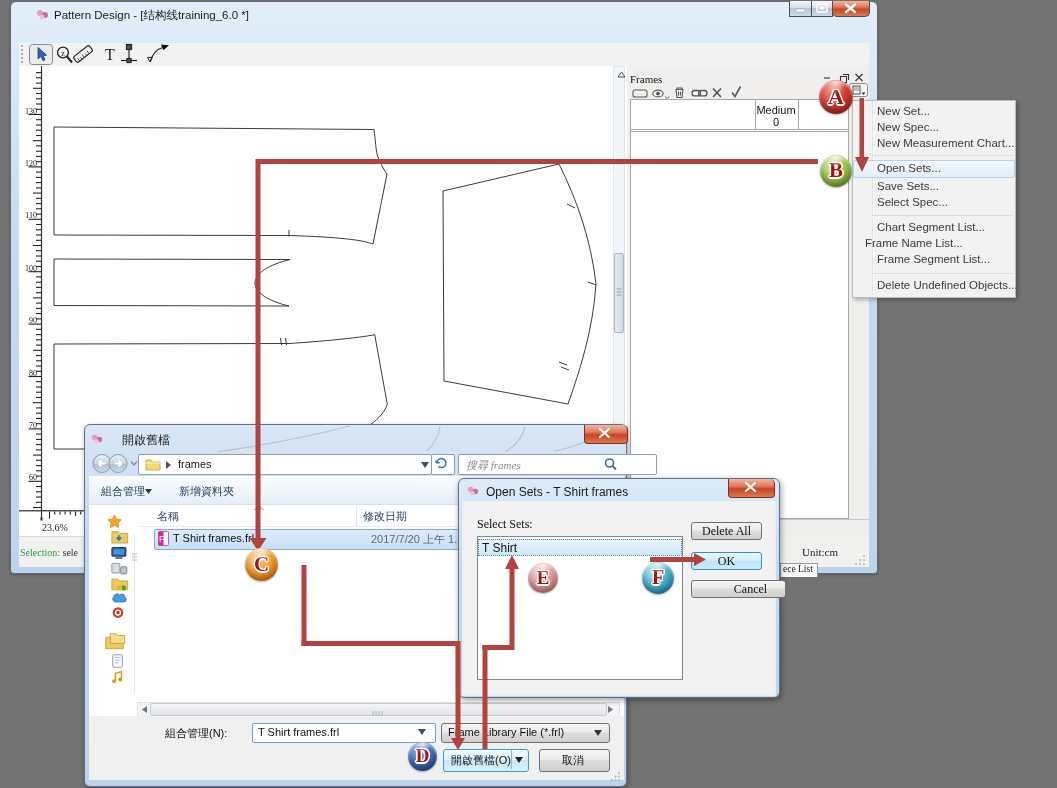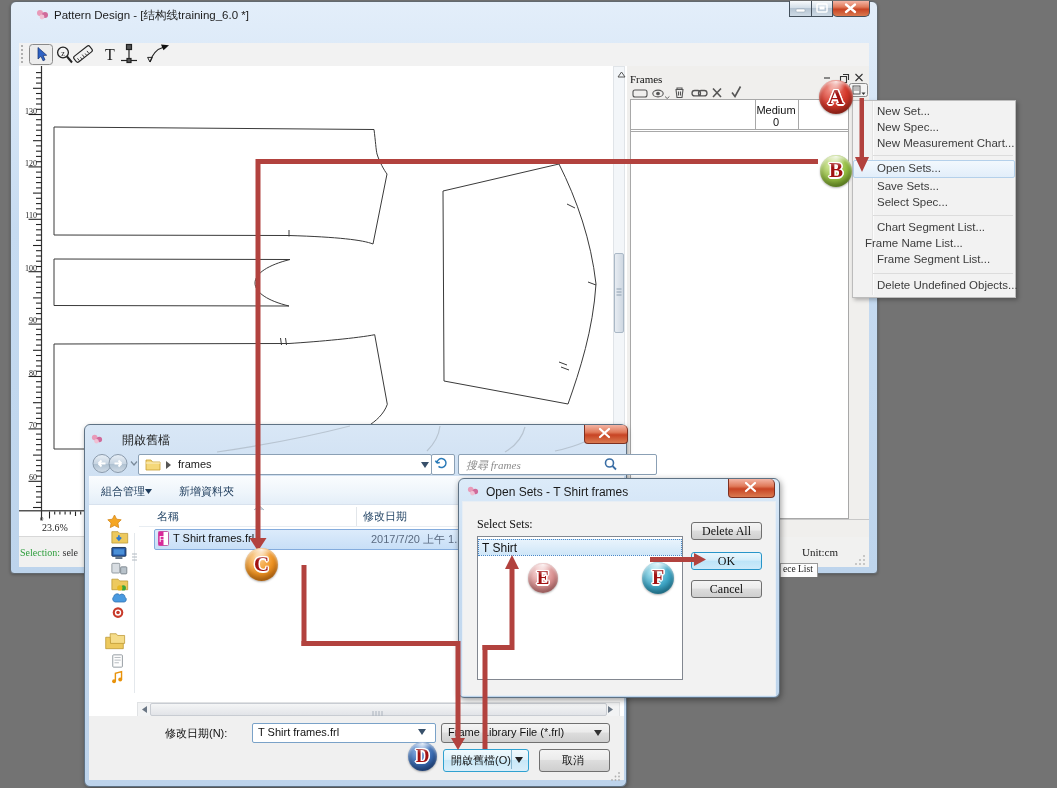--- a/index.html
+++ b/index.html
@@ -423,21 +423,21 @@
           <path d="M2 1 l5 3.5 l-5 3.5 z" fill="#6a7684"></path>
         </svg>
     <div class="abs" style="left:12px;top:0px;width:455px;height:11px;background:linear-gradient(#f4f5f6,#e2e4e8);border:1px solid #c8ccd2;border-radius:2px;">
       <svg width="455" height="9">
             <path d="M222 2 v6 M225 2 v6 M228 2 v6 M231 2 v6" stroke="#aab2bc" stroke-width="1"></path>
           </svg>
     </div>
   </div>
 
   <div class="abs" style="left:4px;top:291px;width:535px;height:64px;background:#f0f0f0;"></div>
-  <span class="abs" style="left:80px;top:301px;font-size:11px;color:#111;">修改日期(N):</span>
+  <span class="abs" style="left:80px;top:301px;font-size:11px;color:#111;">組合管理(N):</span>
   <div class="abs" style="left:167px;top:298px;width:182px;height:18px;background:#fff;border:1px solid #7aa2c8;border-radius:2px;">
     <span class="abs" style="left:5px;top:2px;font-size:11px;color:#111;">T Shirt frames.frl</span>
     <svg class="abs" style="left:165px;top:5px;" width="10" height="8">
           <path d="M0 0 h8 l-4 6 z" fill="#38506a"></path>
         </svg>
   </div>
   <div class="btn7" style="left:356px;top:298px;width:167px;height:18px;">
     <span class="abs" style="left:6px;top:2px;font-size:11px;color:#111;">Frame Library File (*.frl)</span>
     <svg class="abs" style="left:152px;top:6px;" width="10" height="7">
           <path d="M0 0 h8 l-4 6 z" fill="#333"></path>
@@ -479,21 +479,21 @@
   </div>
   <div class="abs" style="left:3px;top:22px;width:312px;height:193px;background:#f2f2f2;border:1px solid #e8eef4;"></div>
   <div class="abs serif" style="left:18px;top:38px;font-size:12px;color:#111;">Select Sets:</div>
   <div class="abs" style="left:18px;top:57px;width:204px;height:142px;background:#fff;border:1px solid #828790;">
     <div class="abs" style="left:0px;top:2px;width:202px;height:15px;background:linear-gradient(#e8f3fc,#cfe6f8);border:1px dotted #4a88c8;">
       <span class="abs" style="left:3px;top:1px;font-size:12px;color:#111;">T Shirt</span>
     </div>
   </div>
   <div class="btn7 serif" style="left:232px;top:43px;width:69px;height:16px;font-size:12px;line-height:16px;color:#111;">Delete All</div>
   <div class="abs serif" style="left:232px;top:73px;width:69px;height:16px;border:1px solid #2795c9;border-radius:3px;background:linear-gradient(#eaf7fd,#d4edfa 45%,#bce4f8 50%,#cdeafa);font-size:12px;line-height:16px;color:#111;text-align:center;">OK</div>
-  <div class="btn7 serif" style="left:232px;top:101px;width:69px;height:16px;font-size:12px;line-height:16px;color:#111;">Cancel</div>
+  <div class="btn7 serif" style="left:232px;top:101px;width:69px;height:16px;font-size:12px;line-height:16px;color:#111;padding-left:24px;">Cancel</div>
 </div>
 
 <svg id="arrows" class="abs" style="left:0;top:0;pointer-events:none;" width="1057" height="788">
   <g fill="#b2423e">
     <rect x="258" y="159" width="560" height="5"></rect>
     <rect x="255.5" y="159" width="5" height="383"></rect>
     <path d="M249.5 538 h17 l-8.5 13 z"></path>
     <rect x="859.5" y="98" width="4.5" height="60"></rect>
     <path d="M855 157 h14 l-7 15 z"></path>
     <rect x="301.5" y="565" width="5" height="81"></rect>

